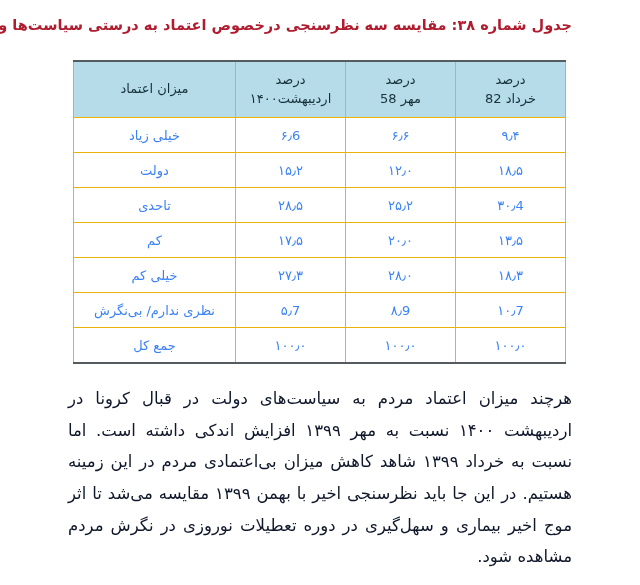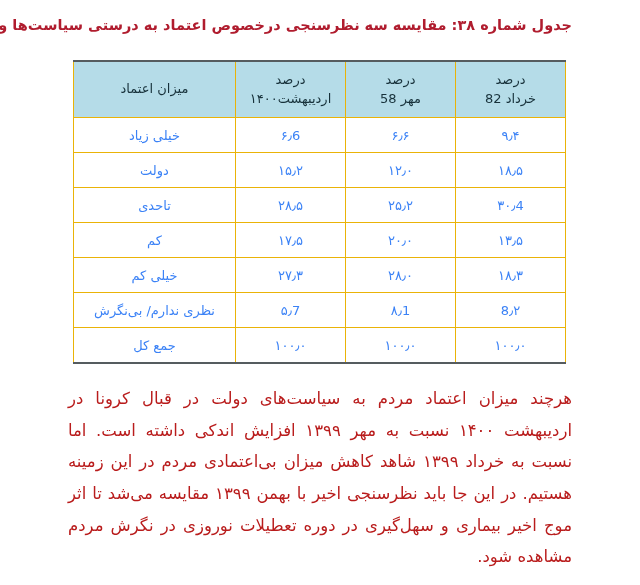--- a/index.html
+++ b/index.html
@@ -84,21 +84,21 @@
   .body-text {
     position: absolute;
     top: 383px;
     right: 68px;
     left: 68px;
     direction: rtl;
     text-align: justify;
     text-align-last: right;
     font-size: 16.5px;
     line-height: 1.92;
-    color: #b91c1c;
+    color: #0f172a;
   }
   .body-text p { margin: 0; }
 </style>
 </head>
 <body>
 
 <div class="page">
 
   <div class="table-title">
     <span class="line">جدول شماره ۳۸: مقایسه سه نظرسنجی درخصوص اعتماد به درستی سیاست‌ها و اقدامات</span>
@@ -156,22 +156,22 @@
           <td>۱۷٫۵</td>
           <td>کم</td>
         </tr>
         <tr>
           <td>۱۸٫۳</td>
           <td>۲۸٫۰</td>
           <td>۲۷٫۳</td>
           <td>خیلی کم</td>
         </tr>
         <tr>
-          <td>8٫۲</td>
-          <td>۸٫1</td>
+          <td>۱۰٫7</td>
+          <td>۸٫9</td>
           <td>۵٫7</td>
           <td>نظری ندارم/ بی‌نگرش</td>
         </tr>
         <tr>
           <td>۱۰۰٫۰</td>
           <td>۱۰۰٫۰</td>
           <td>۱۰۰٫۰</td>
           <td>جمع کل</td>
         </tr>
       </tbody>

